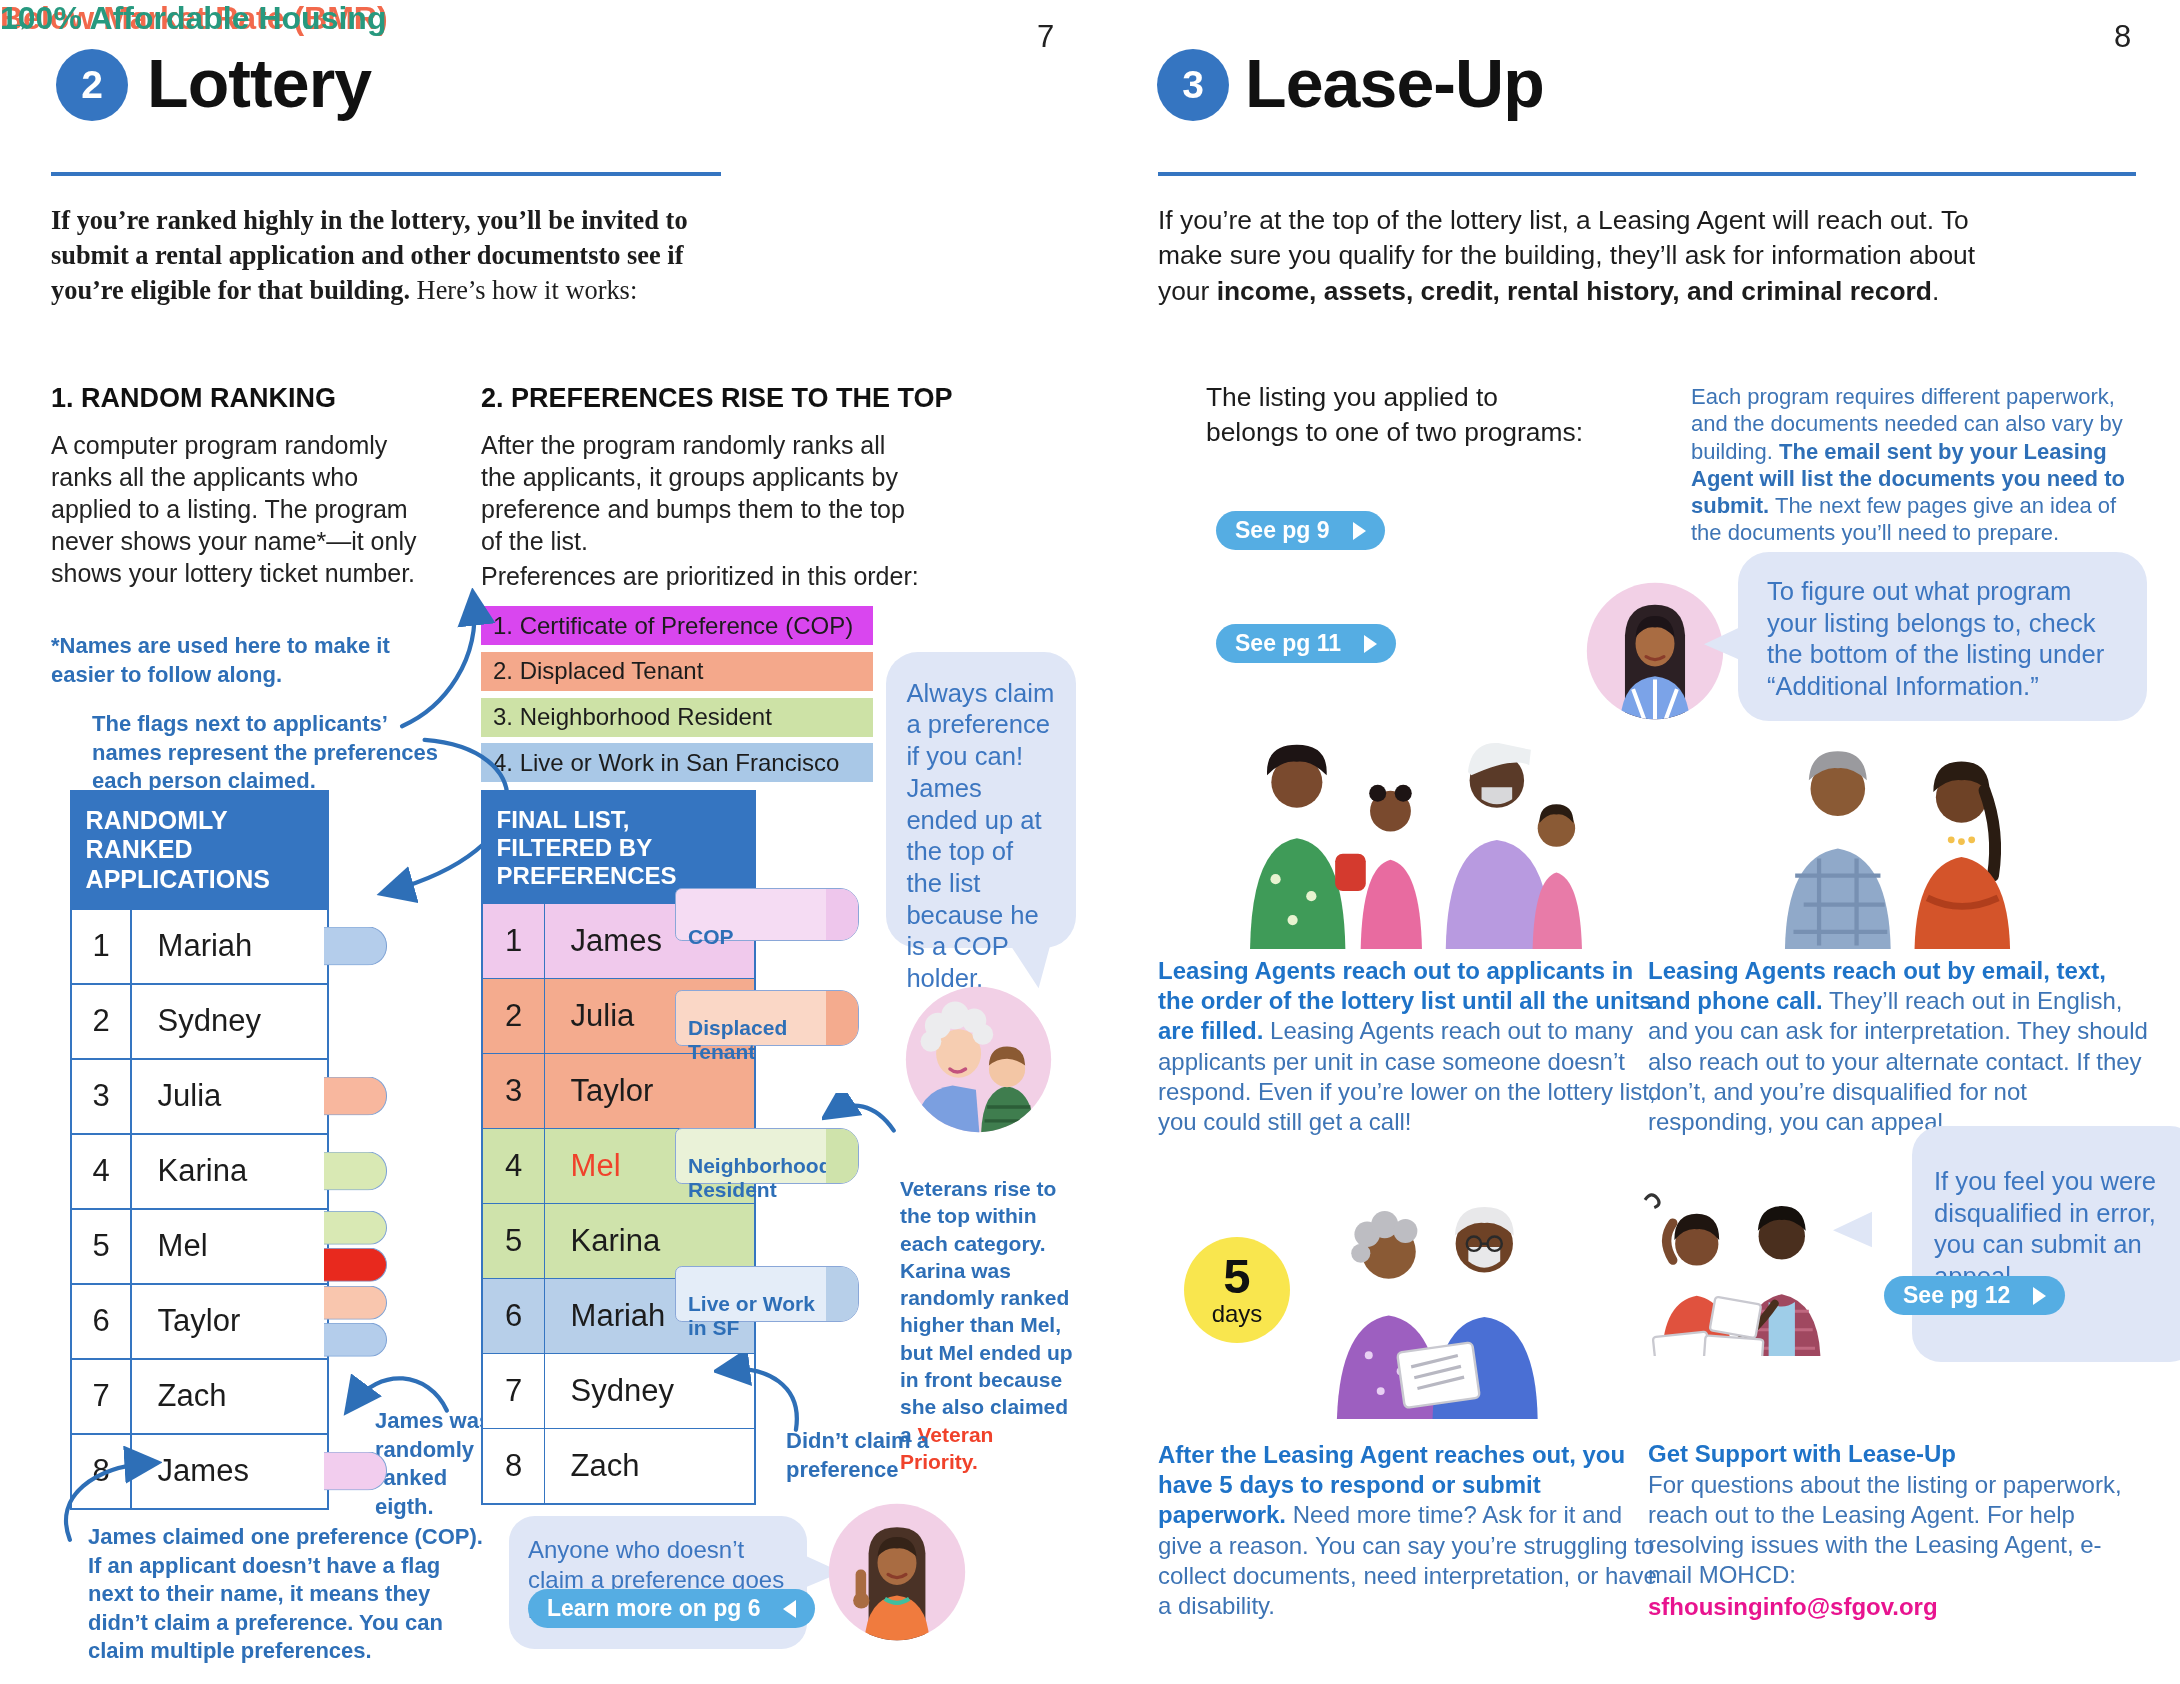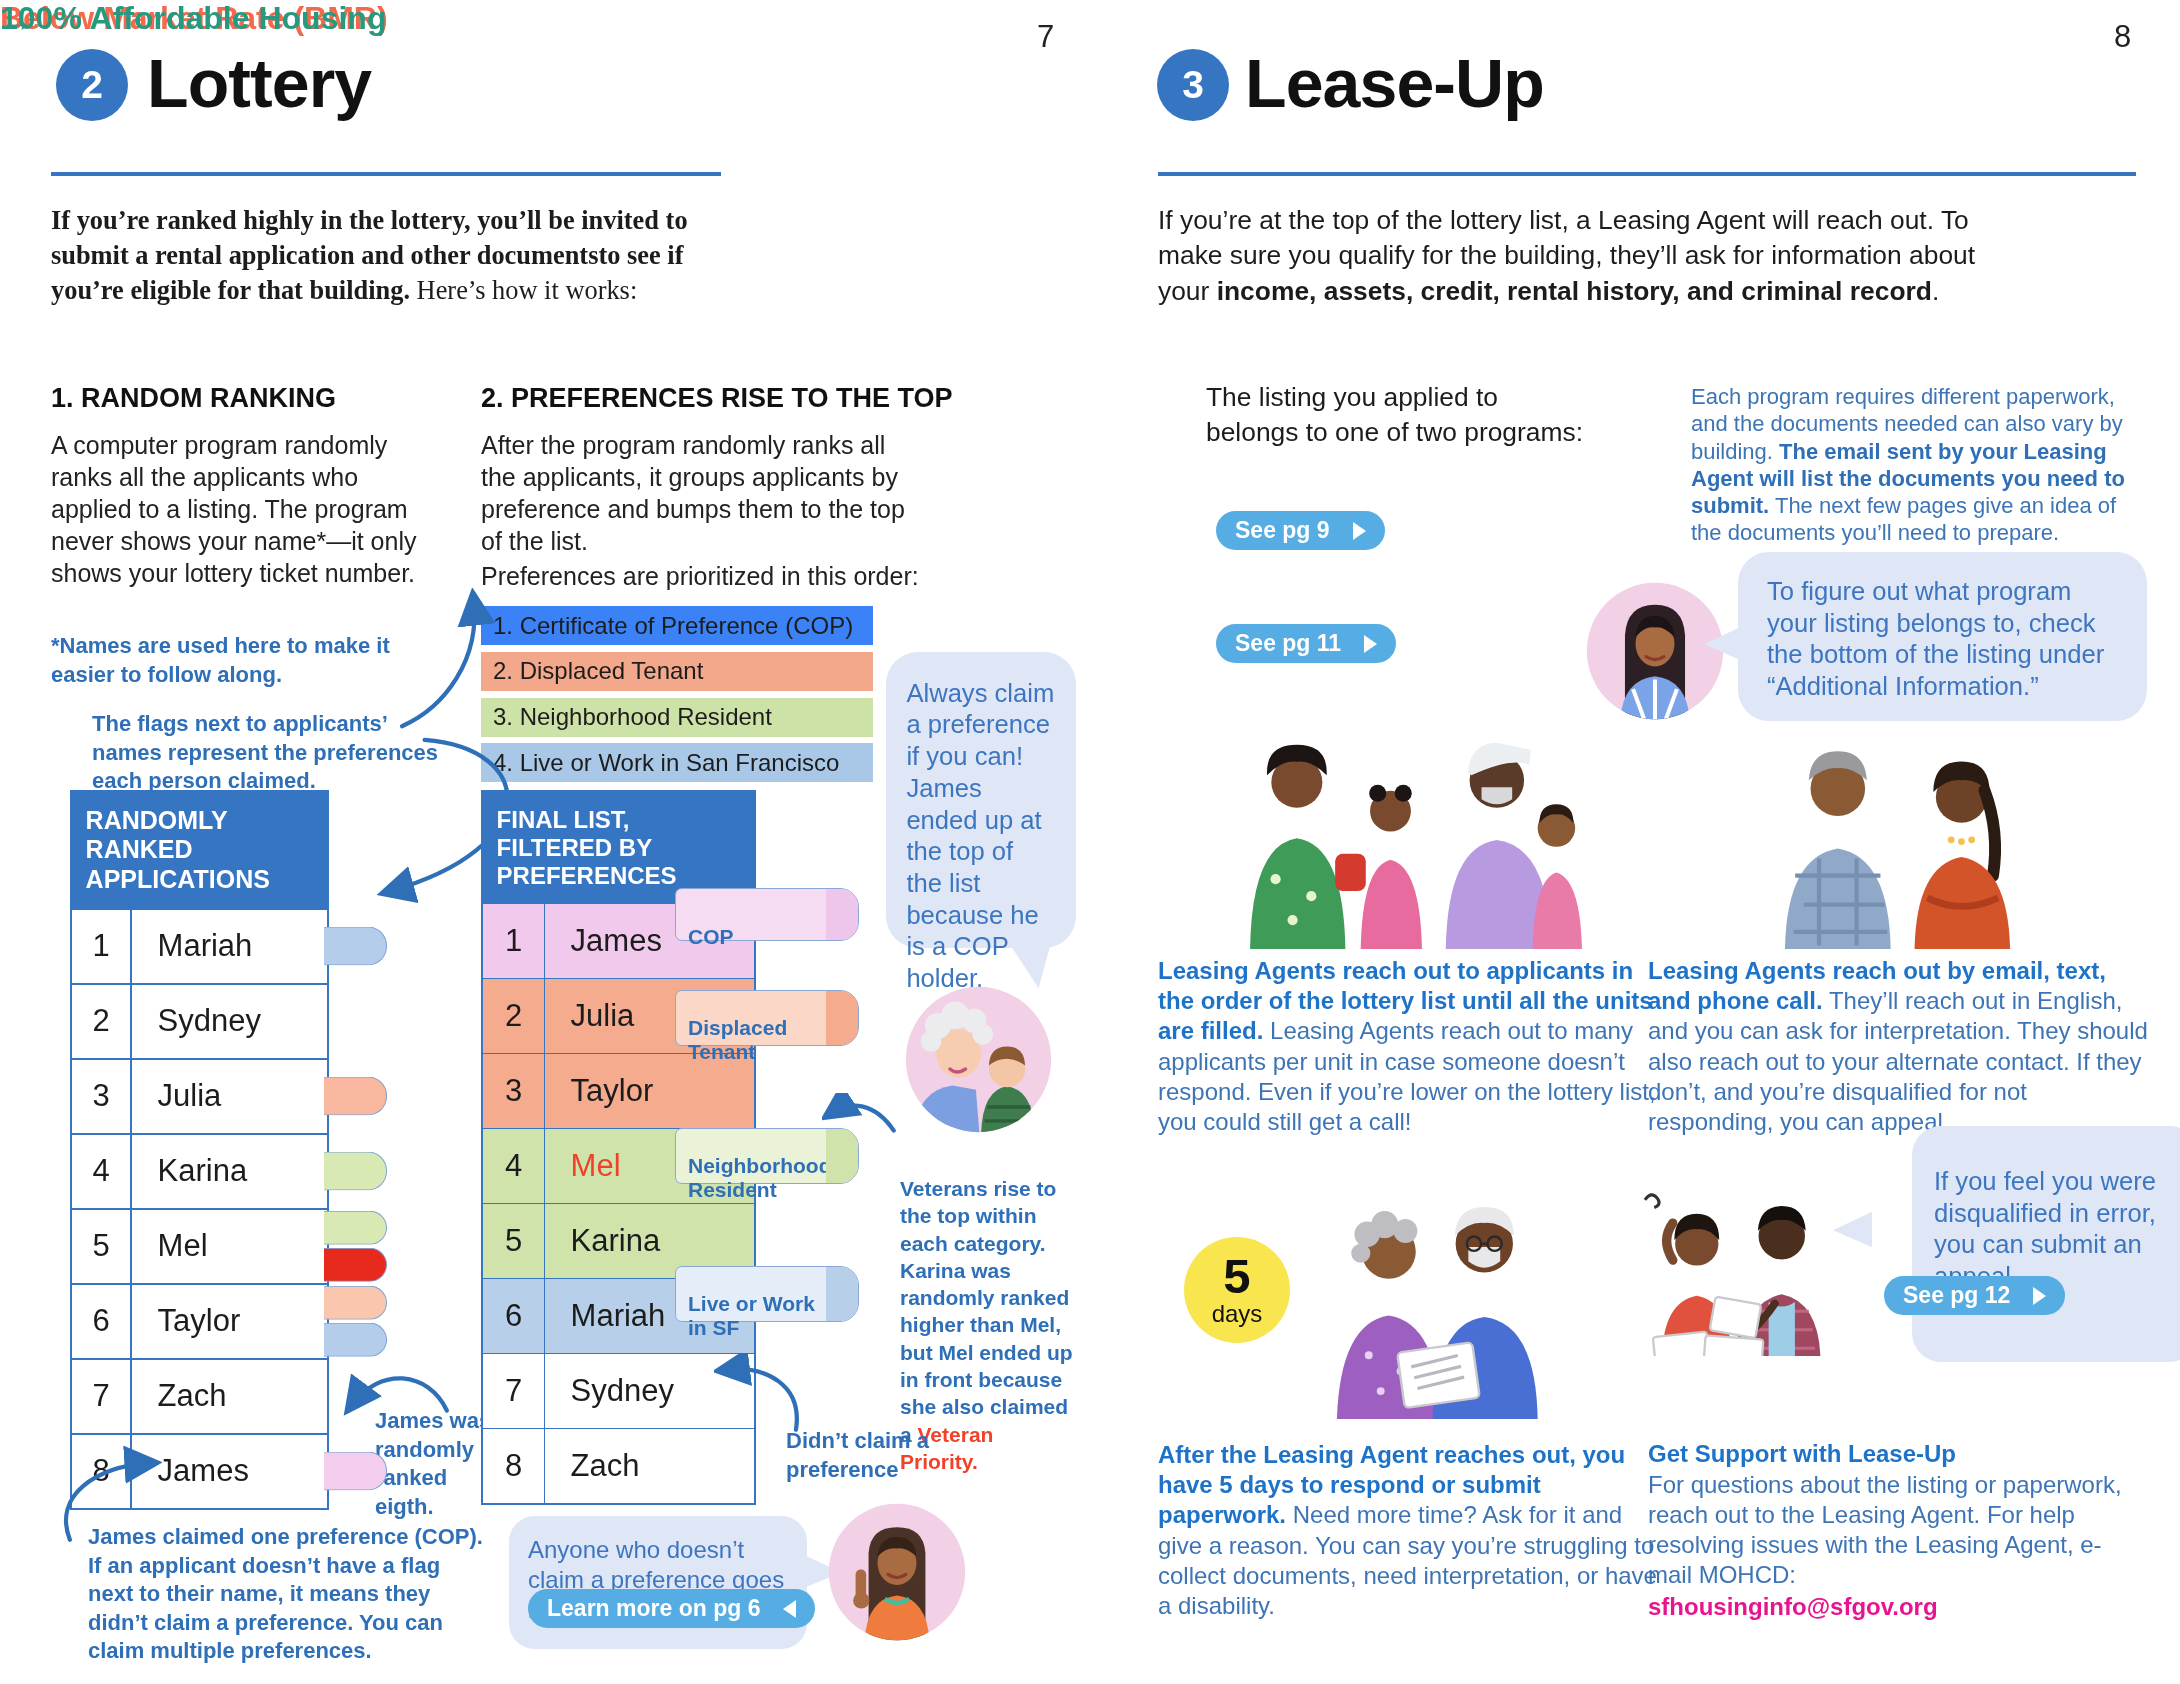--- a/index.html
+++ b/index.html
@@ -92,21 +92,21 @@
 
   <div class="ab sec-head" style="left:51px;top:383px;">1. RANDOM RANKING</div>
   <div class="ab body-text" style="left:51px;top:429px;width:379px;">A computer program randomly ranks all the applicants who applied to a listing. The program never shows your name*—it only shows your lottery ticket number.</div>
   <div class="ab foot-blue" style="left:51px;top:632px;width:366px;">*Names are used here to make it easier to follow along.</div>
 
   <div class="ab sec-head" style="left:481px;top:383px;">2. PREFERENCES RISE TO THE TOP</div>
   <div class="ab body-text" style="left:481px;top:429px;width:439px;">After the program randomly ranks all the applicants, it groups applicants by preference and bumps them to the top of the list.</div>
   <div class="ab order-intro" style="left:481px;top:562px;width:439px;">Preferences are prioritized in this order:</div>
 
   <div class="ab" style="left:481px;top:606px;">
-    <div class="pref-bar" style="background:#3b82f6">
+    <div class="pref-bar" style="background:#d946ef">
         <span>1. Certificate of Preference (COP)</span>
       </div>
     <div class="pref-bar" style="background:#f4a88b">
         <span>2. Displaced Tenant</span>
       </div>
     <div class="pref-bar" style="background:#cde2a6">
         <span>3. Neighborhood Resident</span>
       </div>
     <div class="pref-bar" style="background:#a9c8e7">
         <span>4. Live or Work in San Francisco</span>

